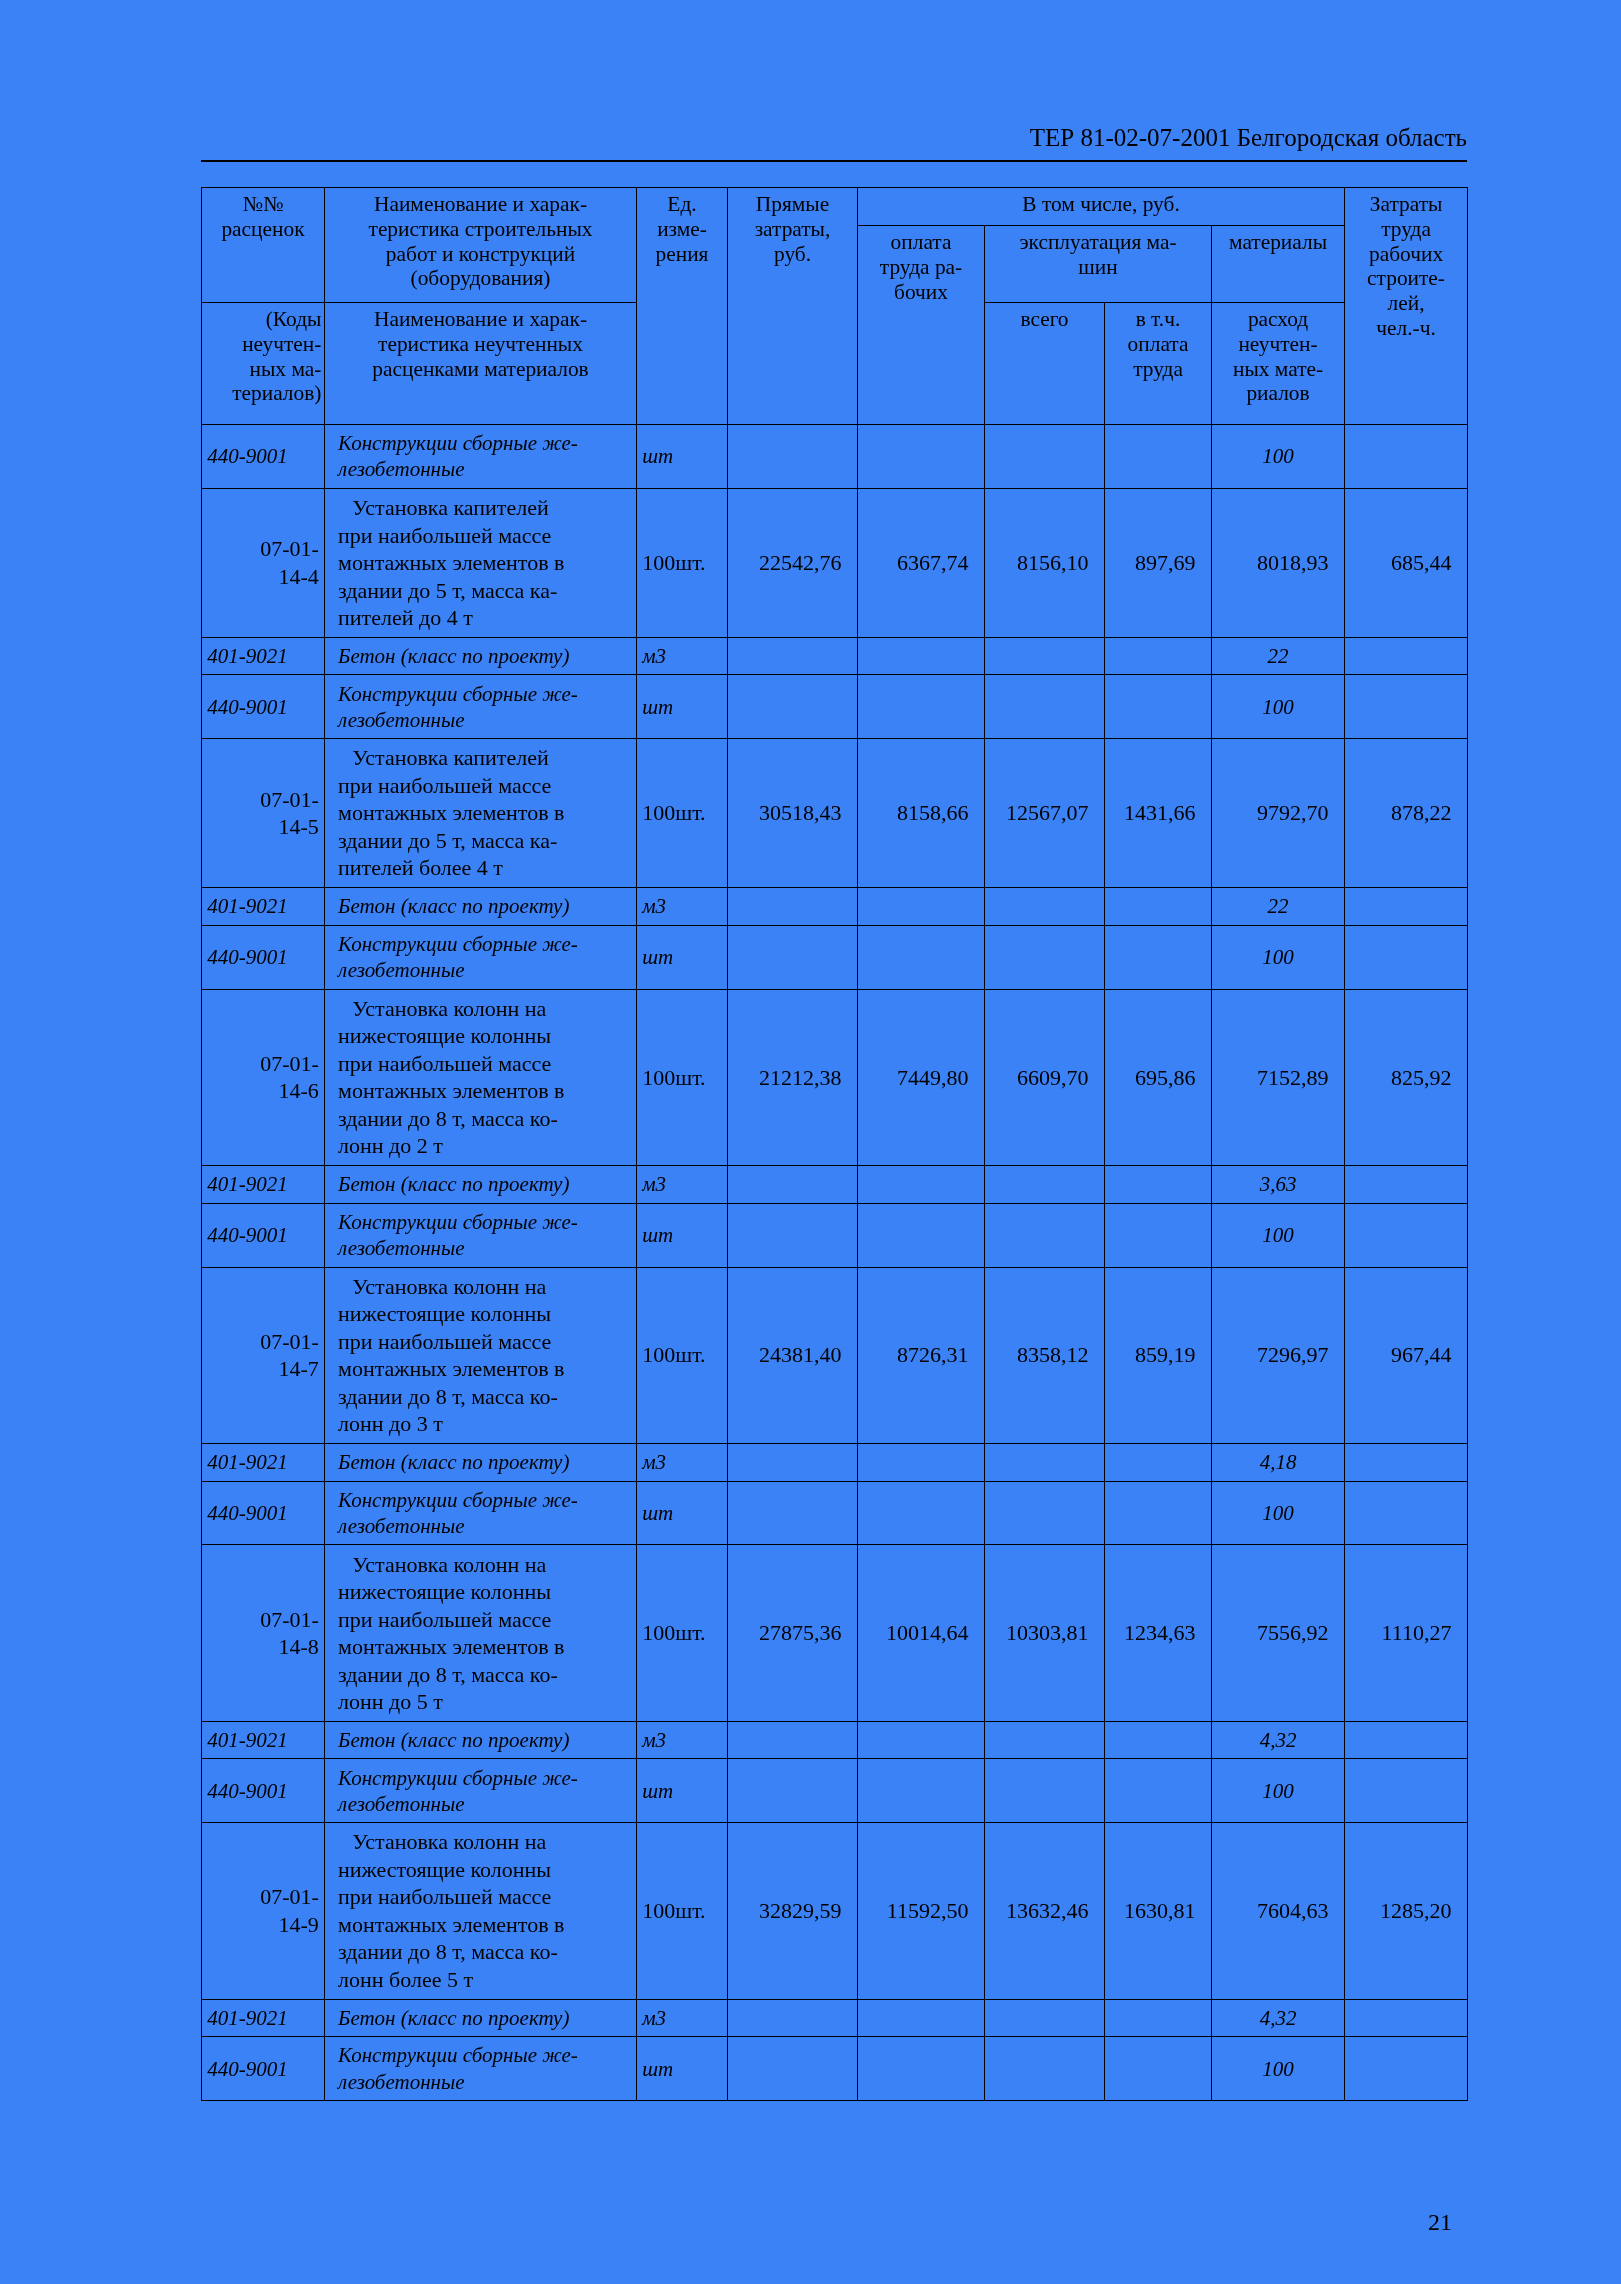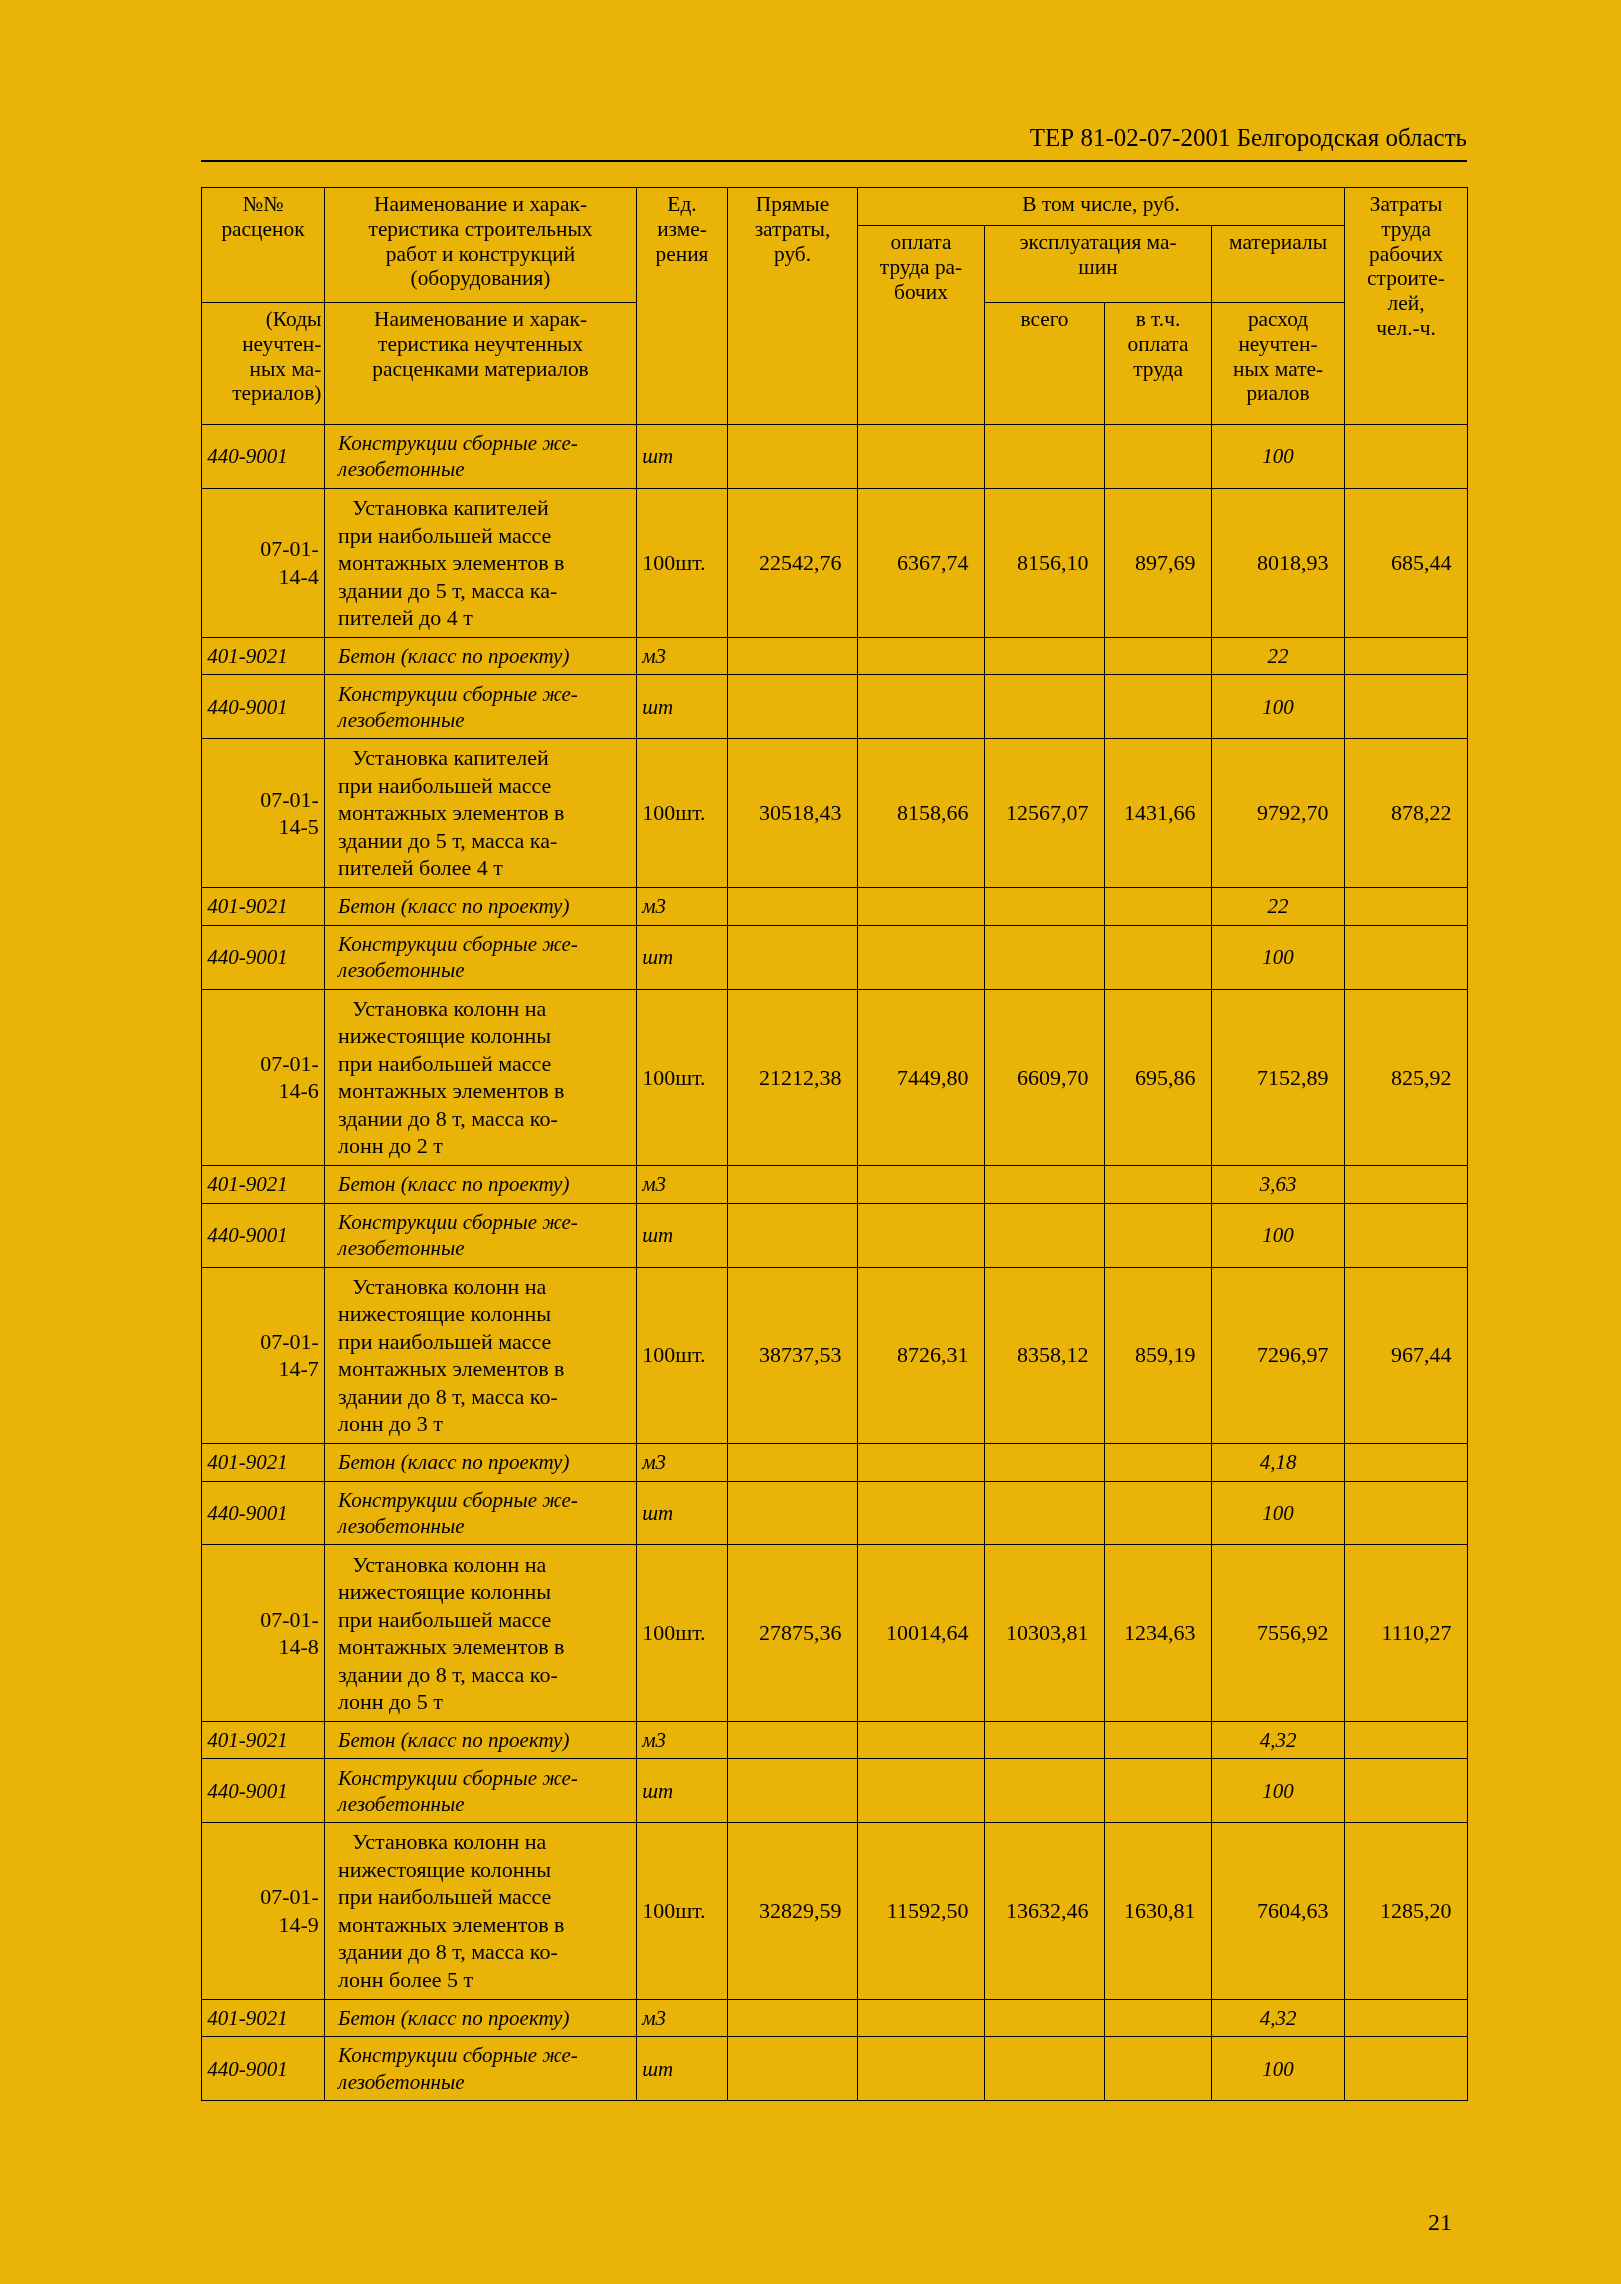--- a/index.html
+++ b/index.html
@@ -1,20 +1,20 @@
 <!DOCTYPE html>
 <html style="font-size:10.4px"><head>
 <meta charset="utf-8">
 <style>
   * { margin:0; padding:0; box-sizing:border-box; }
   html, body { background:#e8e8e8; }
   body { font-family:"Liberation Serif", serif; color:#000; }
   .page {
     position:relative; width:1622px; height:2284px;
-    background:#eab308; overflow:hidden;text-decoration:underline;
+    background:#3b82f6; overflow:hidden;text-decoration:underline;
   }
   .doc-header { position:absolute; left:201px; top:123px; width:1266px; }
   .doc-title { font-size:25px; line-height:1.2; text-align:right; }
   .header-rule { margin-top:6.5px; height:2.6px; background:#000; }
 
   table.rates-table {
     position:absolute; left:201px; top:187px; width:1266px;
     border-collapse:collapse; table-layout:fixed;
   }
   th, td { border:1.3px solid #000; }
@@ -249,21 +249,21 @@
         <tr class="row-work">
           <td class="c-code">07-01-
 14-7</td>
           <td class="c-name">Установка колонн на
 нижестоящие колонны
 при наибольшей массе
 монтажных элементов в
 здании до 8 т, масса ко-
 лонн до 3 т</td>
           <td class="c-unit">100шт.</td>
-          <td class="c-direct">38737,53</td>
+          <td class="c-direct">24381,40</td>
           <td class="c-labor">8726,31</td>
           <td class="c-machines">8358,12</td>
           <td class="c-machines-labor">859,19</td>
           <td class="c-materials">7296,97</td>
           <td class="c-hours">967,44</td>
         </tr>
         <tr class="row-material">
           <td class="c-code">401-9021</td>
           <td class="c-name">Бетон (класс по проекту)</td>
           <td class="c-unit">м3</td>

